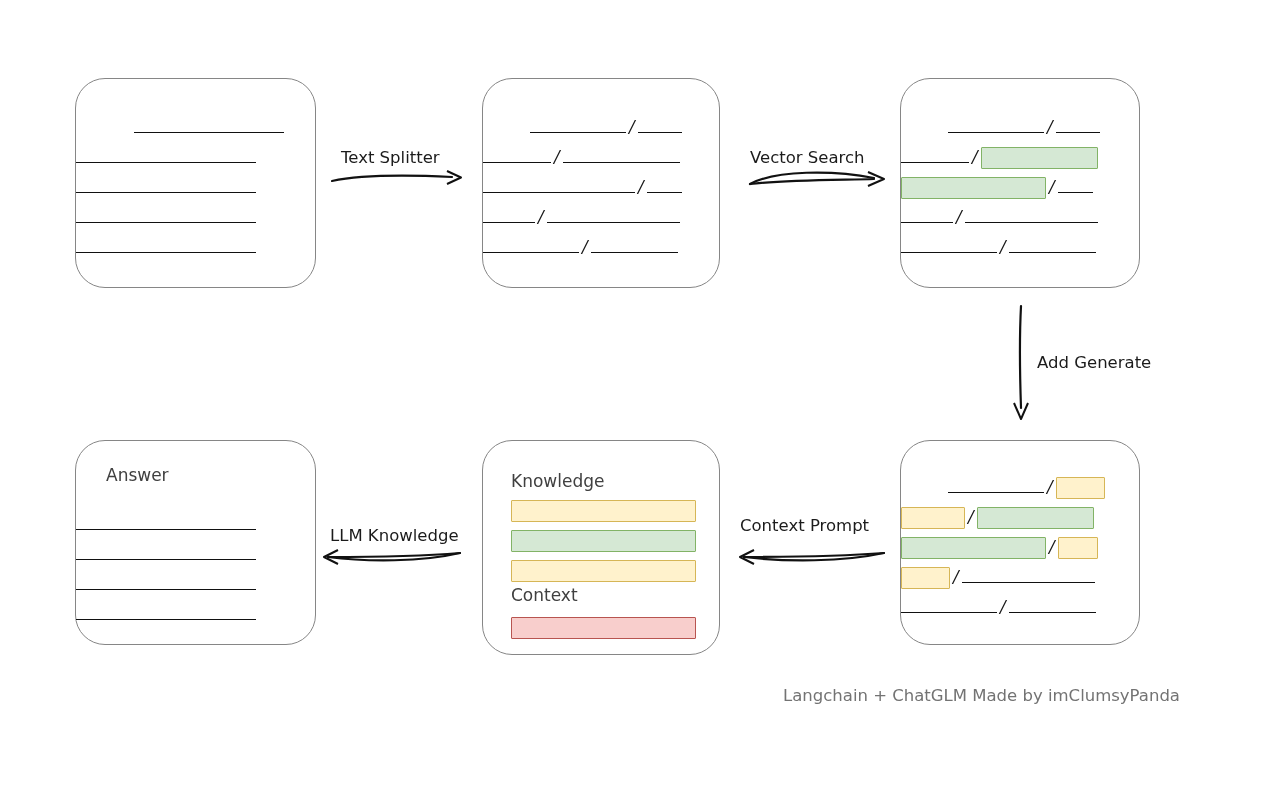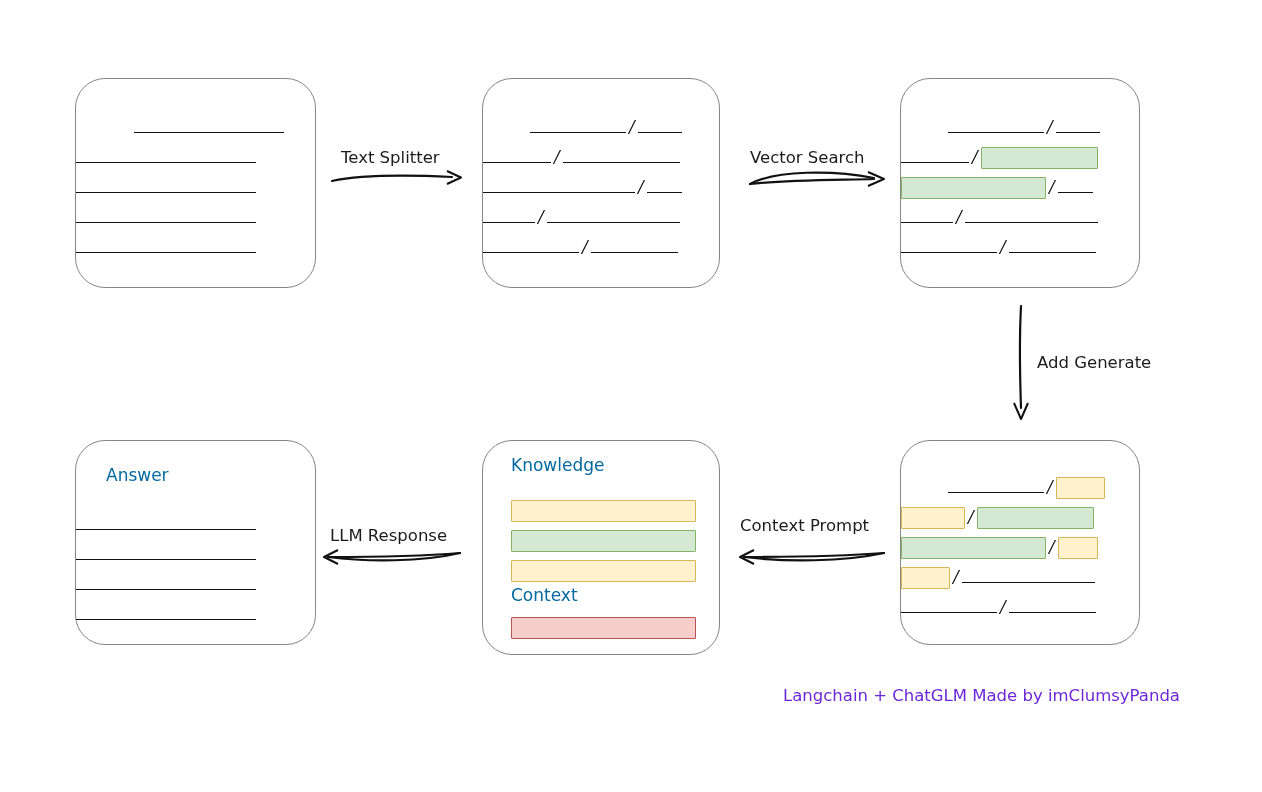--- a/index.html
+++ b/index.html
@@ -66,37 +66,37 @@
     align-self: flex-end;
     margin-bottom: -1px;
   }
   .chip.green  { background: #d5e8d4; border: 1.4px solid #82b366; }
   .chip.yellow { background: #fff2cc; border: 1.4px solid #d6b656; }
   .chip.red    { background: #f8cecc; border: 1.4px solid #b85450; }
   .box-heading {
     position: absolute;
     font-family: "DejaVu Sans", sans-serif;
     font-size: 17px;
-    color: #0369a1;
+    color: #404040;
   }
 
   
   .arrow-wrap { position: absolute; }
   .arrow-label {
     position: absolute;
     font-family: "DejaVu Sans", sans-serif;
     font-size: 16.5px;
     color: #1b1b1b;
     white-space: nowrap;
   }
   .footer {
     position: absolute;
     font-family: "DejaVu Sans", sans-serif;
     font-size: 16.5px;
-    color: #6d28d9;
+    color: #737373;
     white-space: nowrap;
   }
   svg { display: block; overflow: visible; }
 </style>
 </head>
 <body>
 
 <div class="doc-box" id="box-source-document" style="left:75px; top:78px; width:241px; height:210px;">
   <div class="rows">
       <div class="row">
@@ -223,24 +223,24 @@
     </div>
 </div>
 
 <div class="arrow-wrap" style="left:322px; top:546px;">
   <svg width="140" height="22" viewBox="0 0 140 22" aria-hidden="true">
     <path d="M138,7 C100,16 45,16 6,11" stroke="#111" stroke-width="2.2" fill="none" stroke-linecap="round"></path>
     <path d="M138,7 C102,10 45,11 6,11" stroke="#111" stroke-width="2.2" fill="none" stroke-linecap="round"></path>
     <path d="M16,4 L2,11 L16,18" stroke="#111" stroke-width="2" fill="none" stroke-linejoin="round"></path>
   </svg>
 </div>
-<div class="arrow-label" style="left:330px; top:526px;">LLM Response</div>
+<div class="arrow-label" style="left:330px; top:526px;">LLM Knowledge</div>
 
 <div class="doc-box" id="box-prompt" style="left:482px; top:440px; width:238px; height:215px;">
-  <div class="box-heading" style="left:28px; top:14px;">Knowledge</div>
+  <div class="box-heading" style="left:28px; top:30px;">Knowledge</div>
   <div id="knowledge-chips" style="position:absolute; left:28px; top:55px;">
       <div style="height: 30px; display: flex; align-items: center;">
         <span class="chip yellow" style="width: 185px; align-self: center; margin-bottom: 0px;"></span>
       </div>
       <div style="height: 30px; display: flex; align-items: center;">
         <span class="chip green" style="width: 185px; align-self: center; margin-bottom: 0px;"></span>
       </div>
       <div style="height: 30px; display: flex; align-items: center;">
         <span class="chip yellow" style="width: 185px; align-self: center; margin-bottom: 0px;"></span>
       </div>

